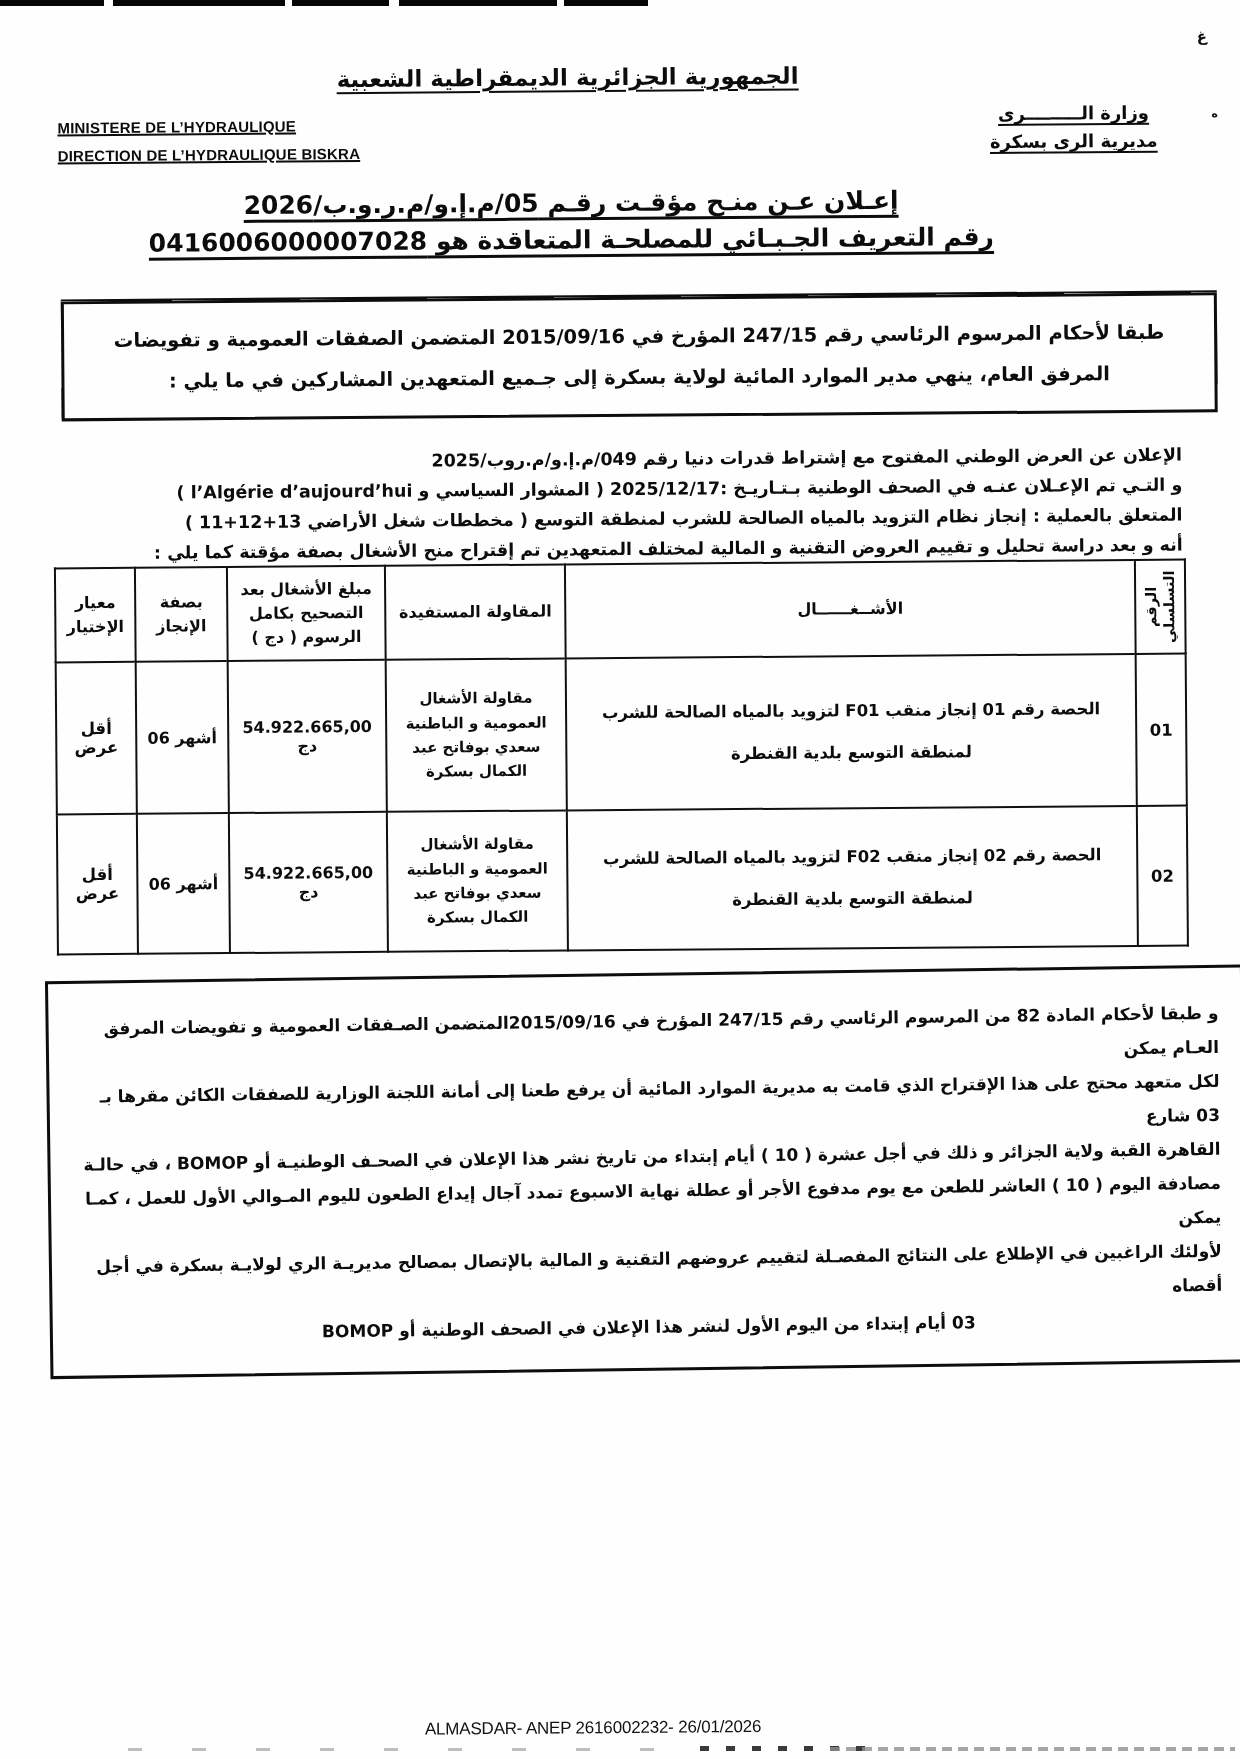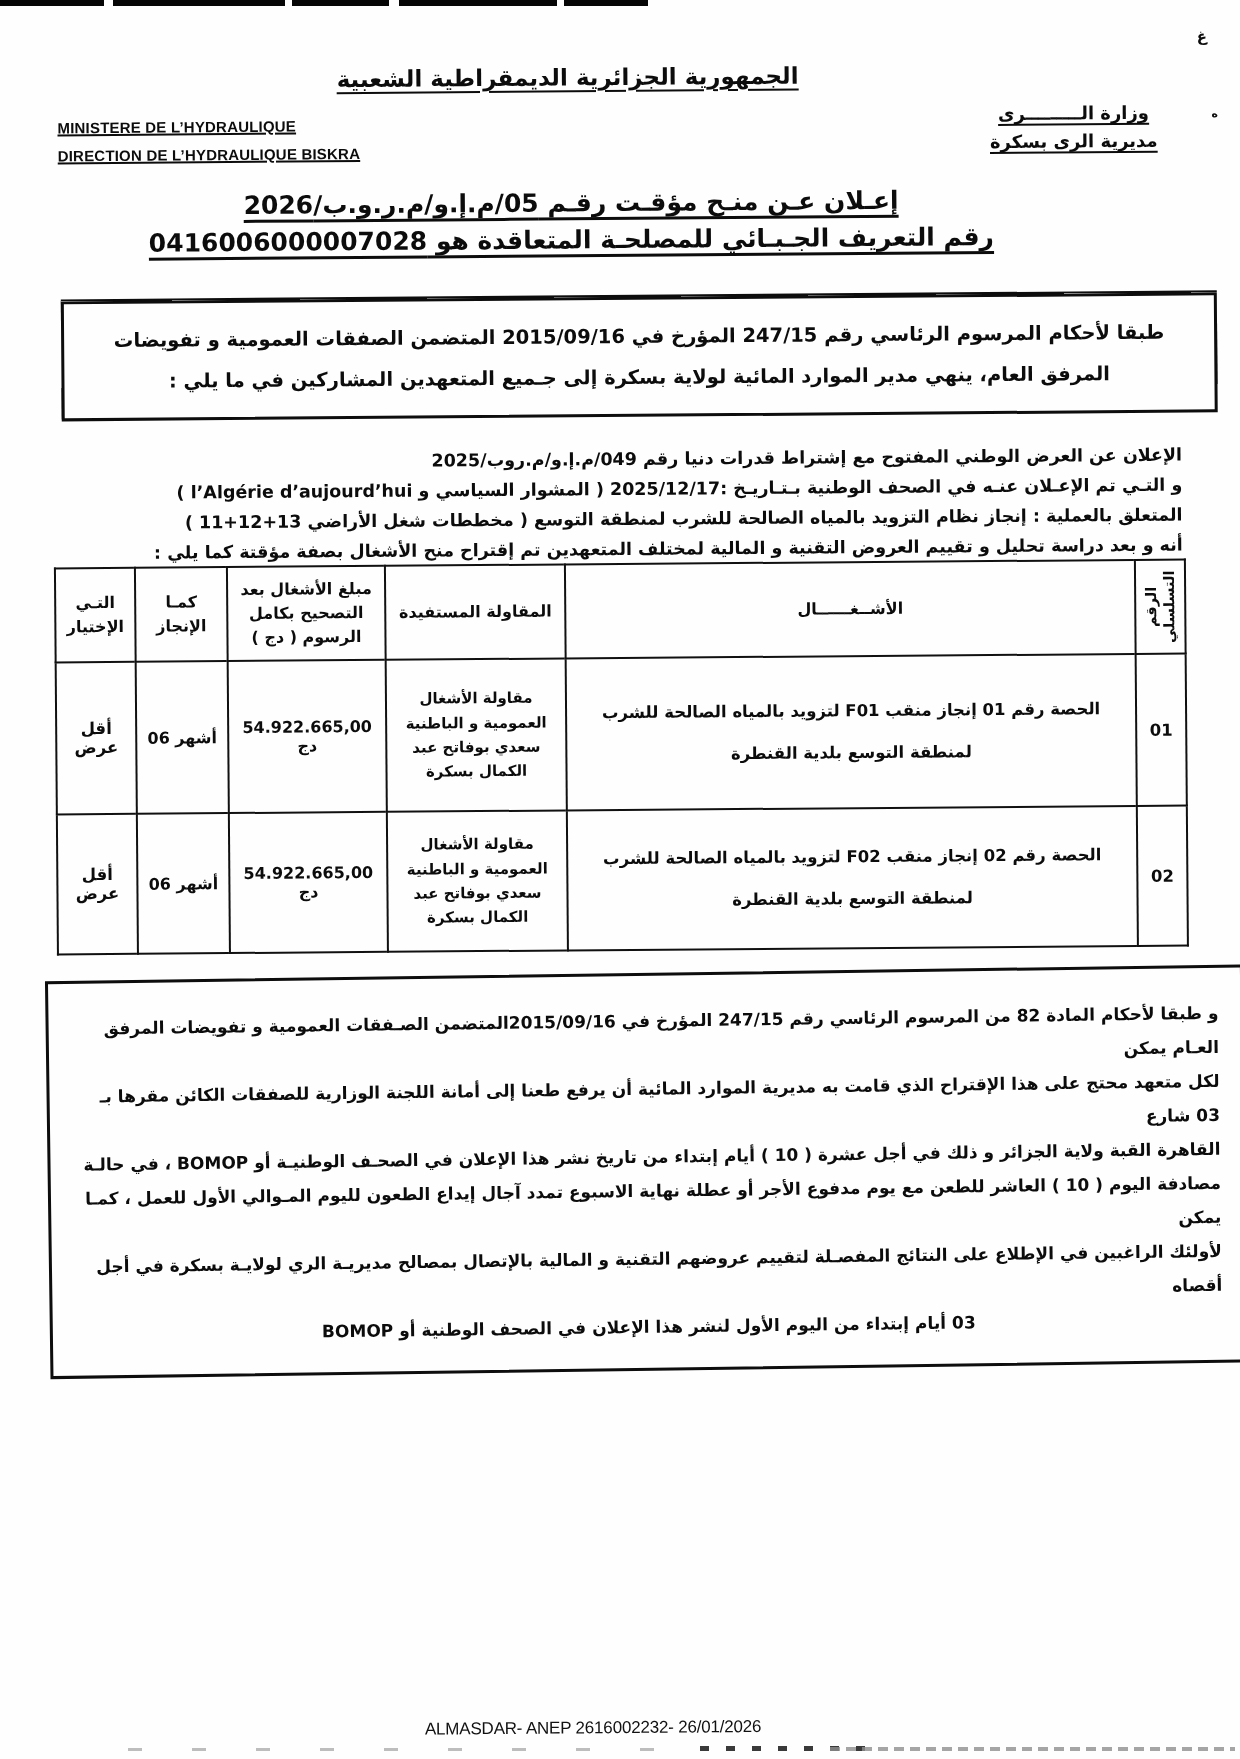--- a/index.html
+++ b/index.html
@@ -191,22 +191,22 @@
       <thead>
         <tr>
           <th>
             <div class="serial-head-wrap">
               <div class="serial-head-inner">الرقم التسلسلي</div>
             </div>
           </th>
           <th>الأشــغــــــال</th>
           <th>المقاولة المستفيدة</th>
           <th class="th-amount">مبلغ الأشغال بعد التصحيح بكامل الرسوم  ( دج )</th>
-          <th>كمـا الإنجاز</th>
-          <th>التـي الإختيار</th>
+          <th>بصفة الإنجاز</th>
+          <th>معيار الإختيار</th>
         </tr>
       </thead>
       <tbody>
         <tr class="body-row-1">
           <td class="row-serial">01</td>
           <td class="row-works">الحصة رقم 01 إنجاز منقب F01 لتزويد بالمياه الصالحة للشرب لمنطقة التوسع بلدية القنطرة</td>
           <td class="row-contractor">مقاولة الأشغال العمومية و الباطنية سعدي بوفاتح عبد الكمال بسكرة</td>
           <td class="row-amount">54.922.665,00 دج</td>
           <td class="row-deadline">06 أشهر</td>
           <td class="row-criterion">أقل عرض</td>

